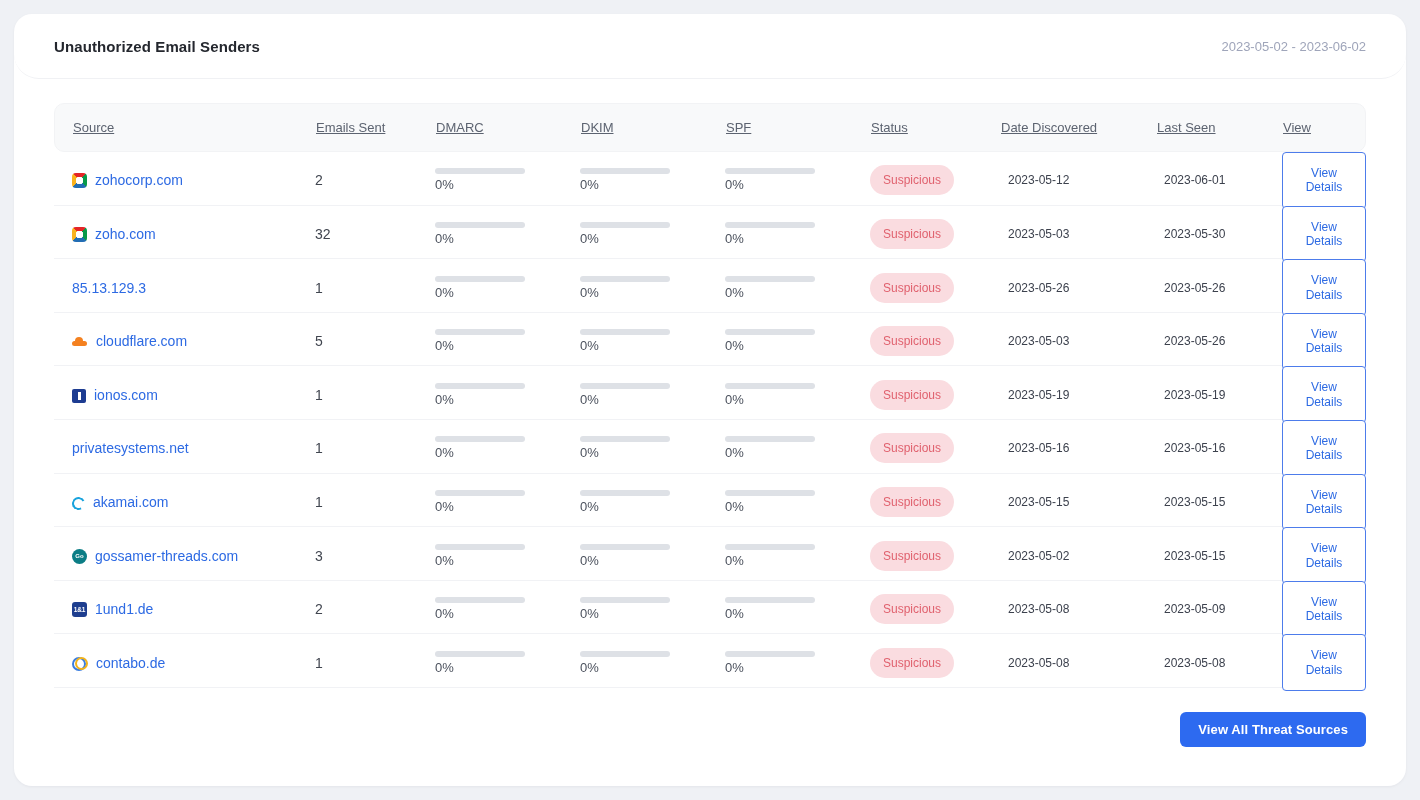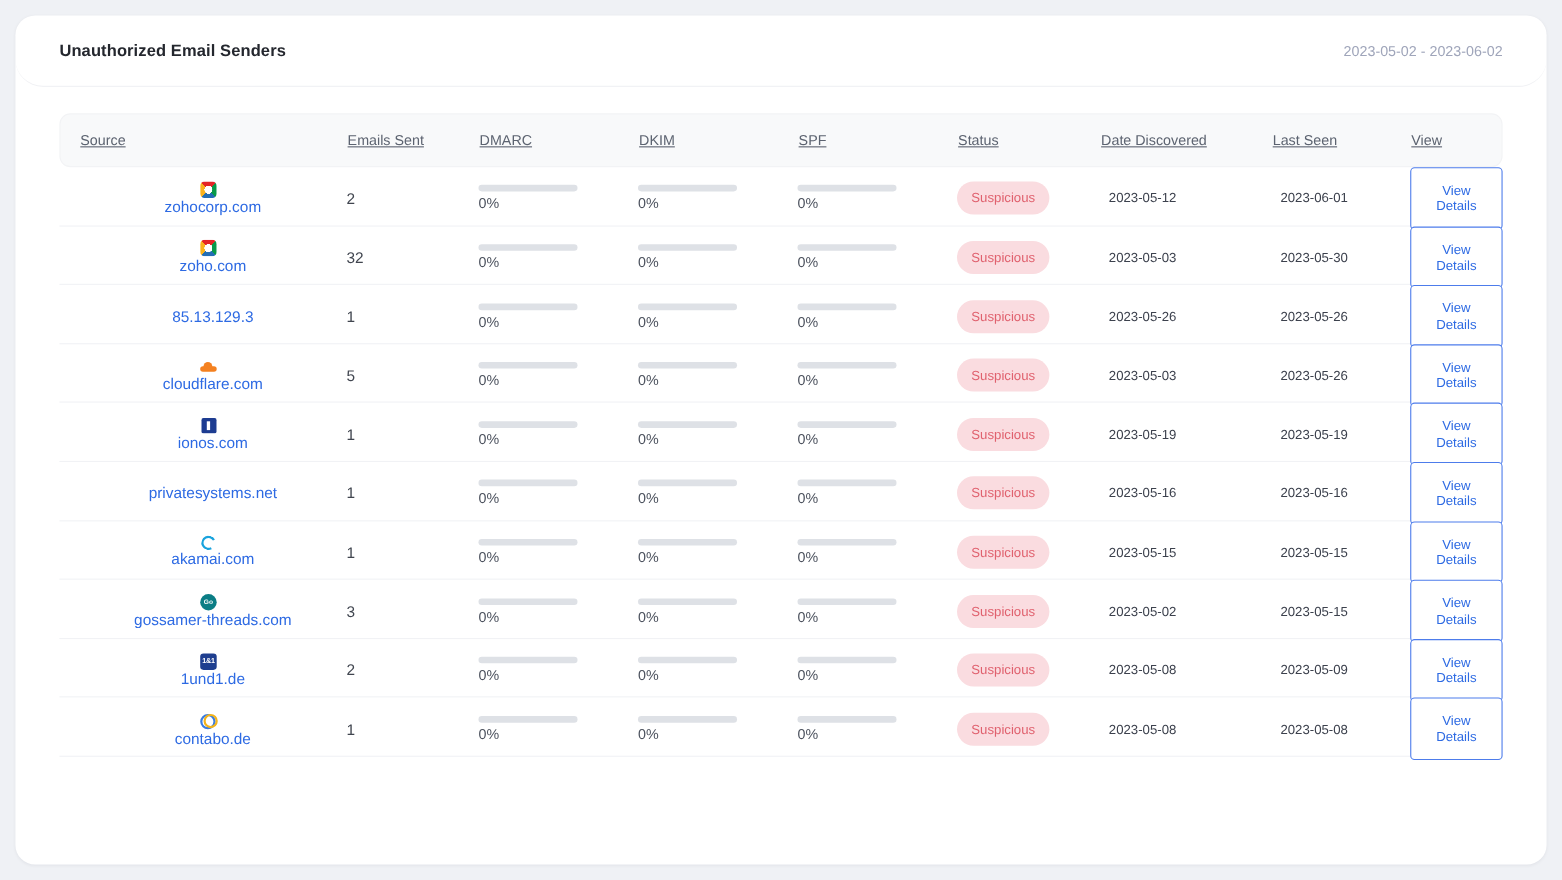--- a/index.html
+++ b/index.html
@@ -33,21 +33,21 @@
     padding-left:18px;
   }
   .thead {
     background:#f8f9fa; border:1px solid #f2f3f5; border-radius:10px;
     height:49px;
   }
   .th { font-size:13px; color:#5c6370; font-weight:400;text-decoration:underline; }
 
   .trow { height:53.6px; border-bottom:1px solid #f1f2f5; }
 
-  .cell-source { display:flex; align-items:center; min-width:0;flex-direction:column; }
+  .cell-source { display:flex; align-items:flex-end; min-width:0; }
   .source-link {
     font-size:14px; color:#2d6ae3; text-decoration:none; cursor:pointer;
     white-space:nowrap; overflow:hidden;
   }
   .cell-num { font-size:14px; color:#40454f; }
   .cell-date { font-size:12px; color:#3c414d;margin-left:8px; }
 
   .meter { width:100px; }
   .meter-track { width:90px; height:6px; background:#dee1e6; border-radius:3px; overflow:hidden; }
   .meter-fill { height:100%; background:#2d6ae3; border-radius:3px; }
@@ -473,14 +473,17 @@
     </div>
     <div class="cell-date">2023-05-08</div>
     <div class="cell-date">2023-05-08</div>
     <div>
       <button class="view-details">View Details</button>
     </div>
   </div>
 </div>
   </div>
 
+  <div class="card-footer">
+    <button class="primary-btn">View All Threat Sources</button>
+  </div>
 
 </div>
 
 </body></html>

